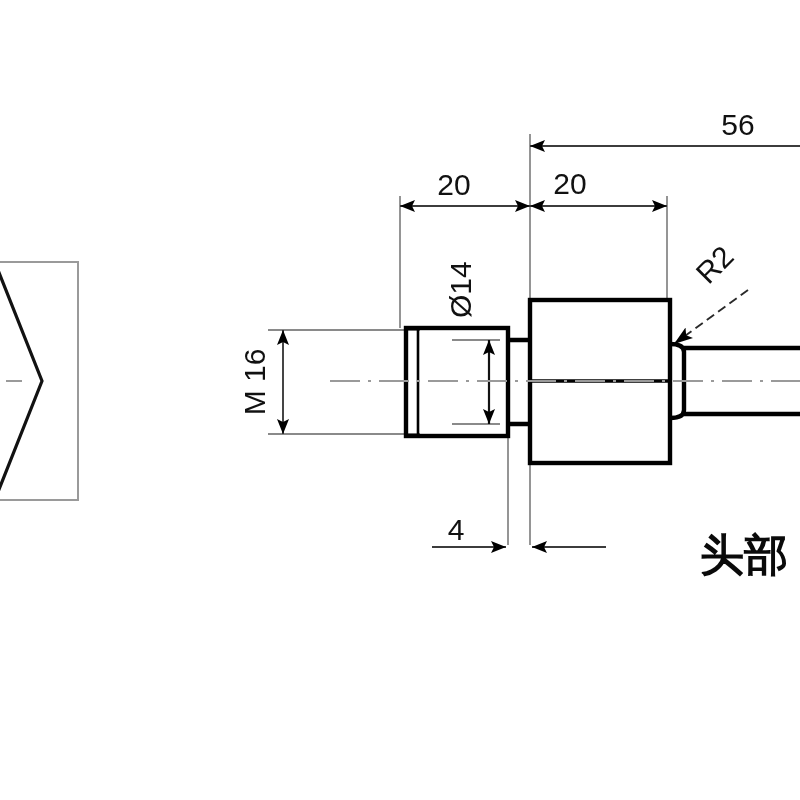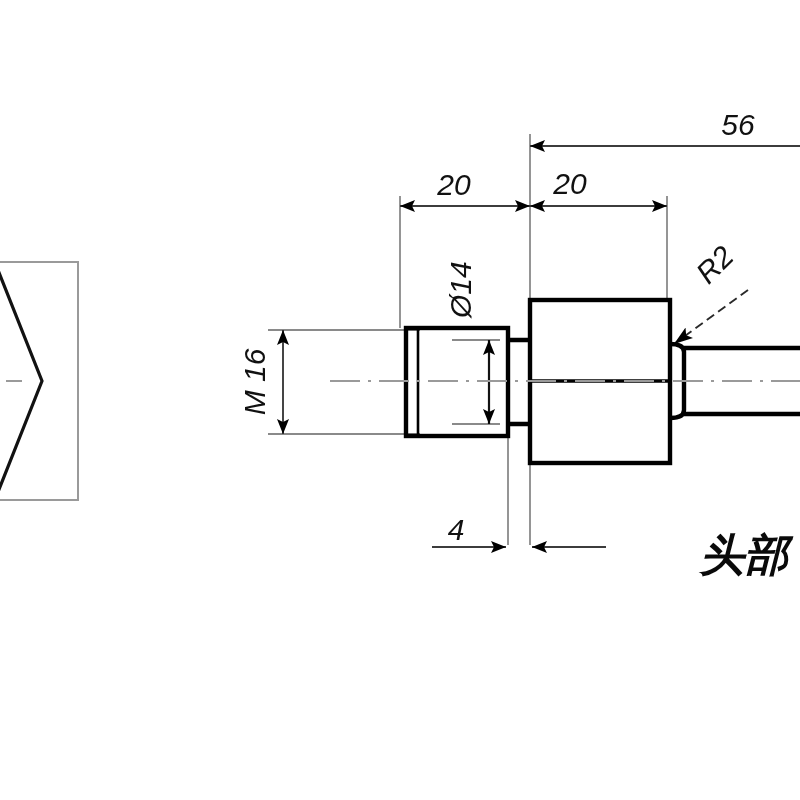--- a/index.html
+++ b/index.html
@@ -11,21 +11,20 @@
     width: 800px;
     height: 800px;
     overflow: hidden;
     font-family: "Liberation Sans", sans-serif;
   }
   #drawing-root {
     position: relative;
     width: 800px;
     height: 800px;
     background: #ffffff;
-    font-style: italic;
   }
   svg#cad-canvas {
     display: block;
     width: 800px;
     height: 800px;
   }
   .dim-text {
     font-family: "Liberation Sans", sans-serif;
     font-size: 30px;
     fill: #111111;

